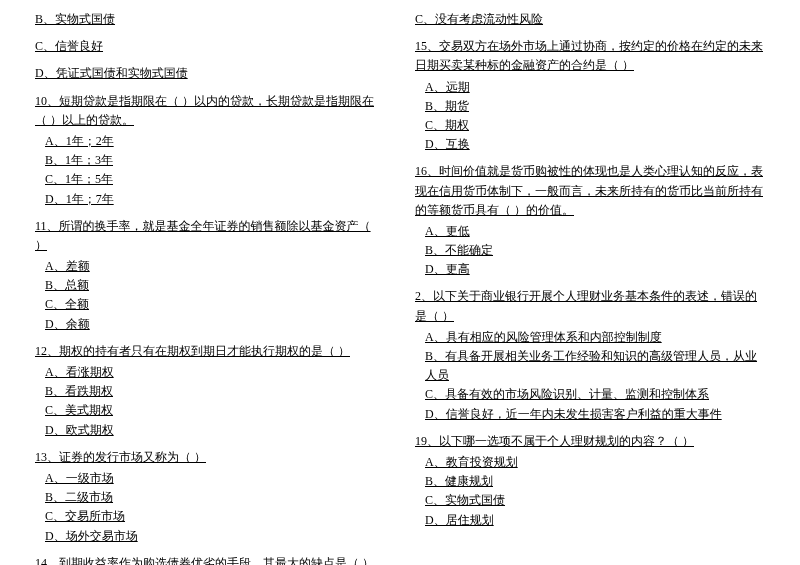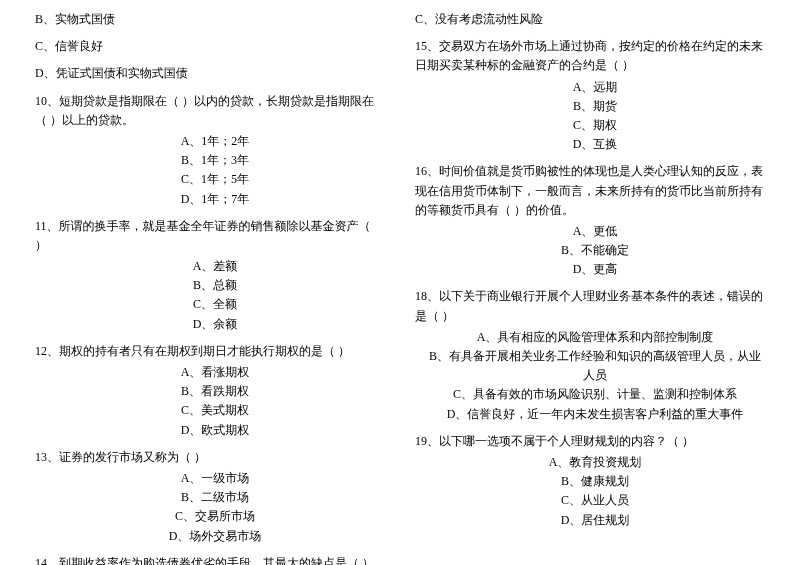--- a/index.html
+++ b/index.html
@@ -19,33 +19,33 @@
       width: 800px;
       padding: 10px 30px 10px 30px;
     }
     .two-col {
       display: grid;
       grid-template-columns: 1fr 1fr;
       column-gap: 20px;
     }
     .question-block {
       margin-bottom: 8px;
+      text-decoration: underline;
     }
     .question-text {
       font-size: 12px;
       line-height: 1.6;
       margin-bottom: 2px;
     }
     .options {
       padding-left: 10px;
     }
     .option {
       font-size: 12px;
       line-height: 1.6;
-      text-align: center;
     }
     .col {
       padding: 0 5px;
     }
   </style>
 </head>
 <body>
 
 <div class="page">
   <div class="two-col">
@@ -114,33 +114,33 @@
         </div>
         <div class="question-block">
           <div class="question-text">16、时间价值就是货币购被性的体现也是人类心理认知的反应，表现在信用货币体制下，一般而言，未来所持有的货币比当前所持有的等额货币具有（    ）的价值。</div>
           <div class="options">
             <div class="option">A、更低</div>
             <div class="option">B、不能确定</div>
             <div class="option">D、更高</div>
           </div>
         </div>
         <div class="question-block">
-          <div class="question-text">18、以下关于商业银行开展个人理财业务基本条件的表述，错误的是（    ）</div>
+          <div class="question-text">2、以下关于商业银行开展个人理财业务基本条件的表述，错误的是（    ）</div>
           <div class="options">
             <div class="option">A、具有相应的风险管理体系和内部控制制度</div>
             <div class="option">B、有具备开展相关业务工作经验和知识的高级管理人员，从业人员</div>
             <div class="option">C、具备有效的市场风险识别、计量、监测和控制体系</div>
             <div class="option">D、信誉良好，近一年内未发生损害客户利益的重大事件</div>
           </div>
         </div>
         <div class="question-block">
           <div class="question-text">19、以下哪一选项不属于个人理财规划的内容？（    ）</div>
           <div class="options">
             <div class="option">A、教育投资规划</div>
             <div class="option">B、健康规划</div>
-            <div class="option">C、从业人员</div>
+            <div class="option">C、实物式国债</div>
             <div class="option">D、居住规划</div>
           </div>
         </div>
       </div>
   </div>
 
 </div>
 
 </body></html>

